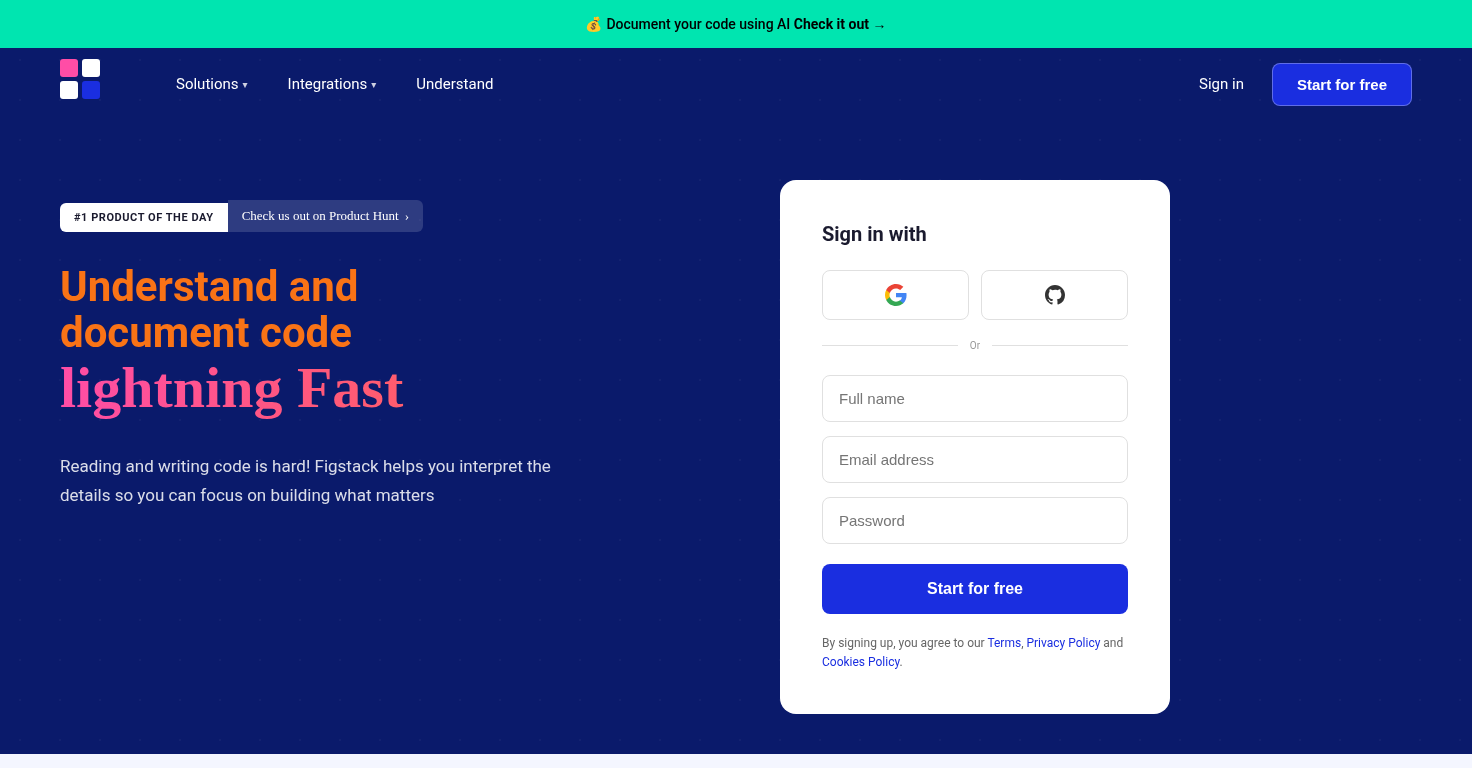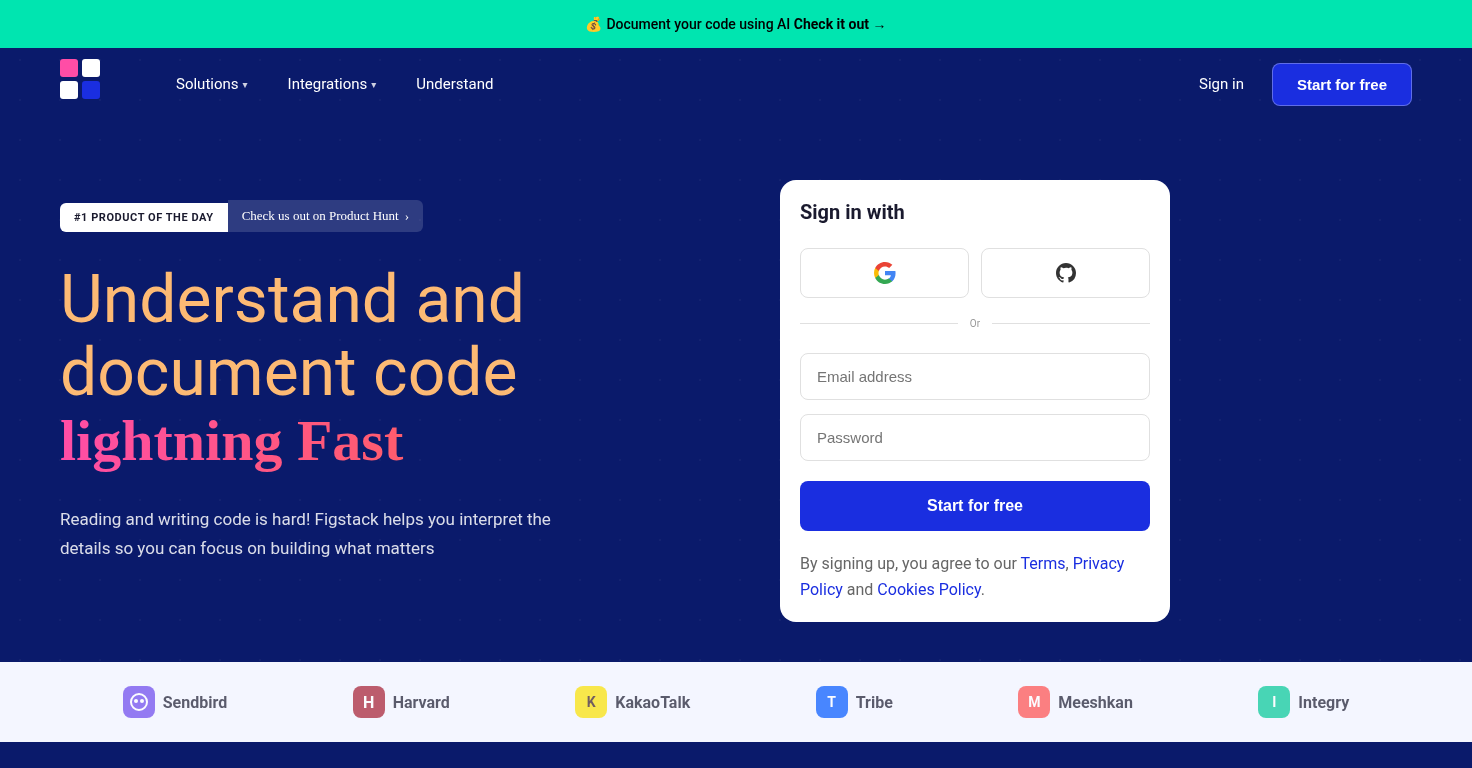--- a/index.html
+++ b/index.html
@@ -153,25 +153,25 @@
       border-radius: 0 6px 6px 0;
       display: flex;
       align-items: center;
       gap: 6px;
       text-decoration: none;
       font-family: Liberation Serif, serif;
     }
 
     
     .hero-title {
-      font-size: 66px;
-      font-weight: 400;
+      font-size: 42px;
+      font-weight: 700;
       line-height: 1.1;
       margin-bottom: 0;
-      color: #fdba74;
+      color: #f97316;
     }
 
     .hero-title-gradient {
       font-size: 58px;
       font-weight: 800;
       line-height: 1.1;
       background: linear-gradient(90deg, #ff4da6, #ff6b35);
       -webkit-background-clip: text;
       -webkit-text-fill-color: transparent;
       background-clip: text;
@@ -186,21 +186,21 @@
       color: rgba(255,255,255,0.85);
       max-width: 540px;
     }
 
     
     .signin-card {
       width: 390px;
       min-width: 390px;
       background: #fff;
       border-radius: 16px;
-      padding: 20px;
+      padding: 42px;
       color: #1a1a2e;
     }
 
     .signin-title {
       font-size: 20px;
       font-weight: 700;
       margin-bottom: 24px;
       color: #1a1a2e;
     }
 
@@ -265,21 +265,21 @@
       padding: 16px;
       border-radius: 8px;
       font-size: 16px;
       font-weight: 600;
       cursor: pointer;
       margin-top: 6px;
       margin-bottom: 20px;
     }
 
     .terms-text {
-      font-size: 16px;
+      font-size: 12px;
       color: #666;
       line-height: 1.6;
     }
     .terms-text a {
       color: #1a2ee0;
       text-decoration: none;
     }
 
     
     .logos-strip {
@@ -396,20 +396,23 @@
         <svg viewBox="0 0 24 24" xmlns="http://www.w3.org/2000/svg">
           <path d="M12 2C6.477 2 2 6.484 2 12.017c0 4.425 2.865 8.18 6.839 9.504.5.092.682-.217.682-.483 0-.237-.008-.868-.013-1.703-2.782.605-3.369-1.343-3.369-1.343-.454-1.158-1.11-1.466-1.11-1.466-.908-.62.069-.608.069-.608 1.003.07 1.531 1.032 1.531 1.032.892 1.53 2.341 1.088 2.91.832.092-.647.35-1.088.636-1.338-2.22-.253-4.555-1.113-4.555-4.951 0-1.093.39-1.988 1.029-2.688-.103-.253-.446-1.272.098-2.65 0 0 .84-.27 2.75 1.026A9.564 9.564 0 0112 6.844c.85.004 1.705.115 2.504.337 1.909-1.296 2.747-1.027 2.747-1.027.546 1.379.202 2.398.1 2.651.64.7 1.028 1.595 1.028 2.688 0 3.848-2.339 4.695-4.566 4.943.359.309.678.92.678 1.855 0 1.338-.012 2.419-.012 2.747 0 .268.18.58.688.482A10.019 10.019 0 0022 12.017C22 6.484 17.522 2 12 2z" fill="#333"></path>
         </svg>
       </button>
     </div>
 
     <div class="or-divider">
       <span>Or</span>
     </div>
 
+    <div class="form-group">
+      <input class="form-input" type="text" placeholder="Full name" style="">
+    </div>
 
     <div class="form-group">
       <input class="form-input" type="email" placeholder="Email address" style="">
     </div>
 
     <div class="form-group">
       <input class="form-input" type="password" placeholder="Password" style="">
     </div>
 
     <button class="btn-signup">Start for free</button>

